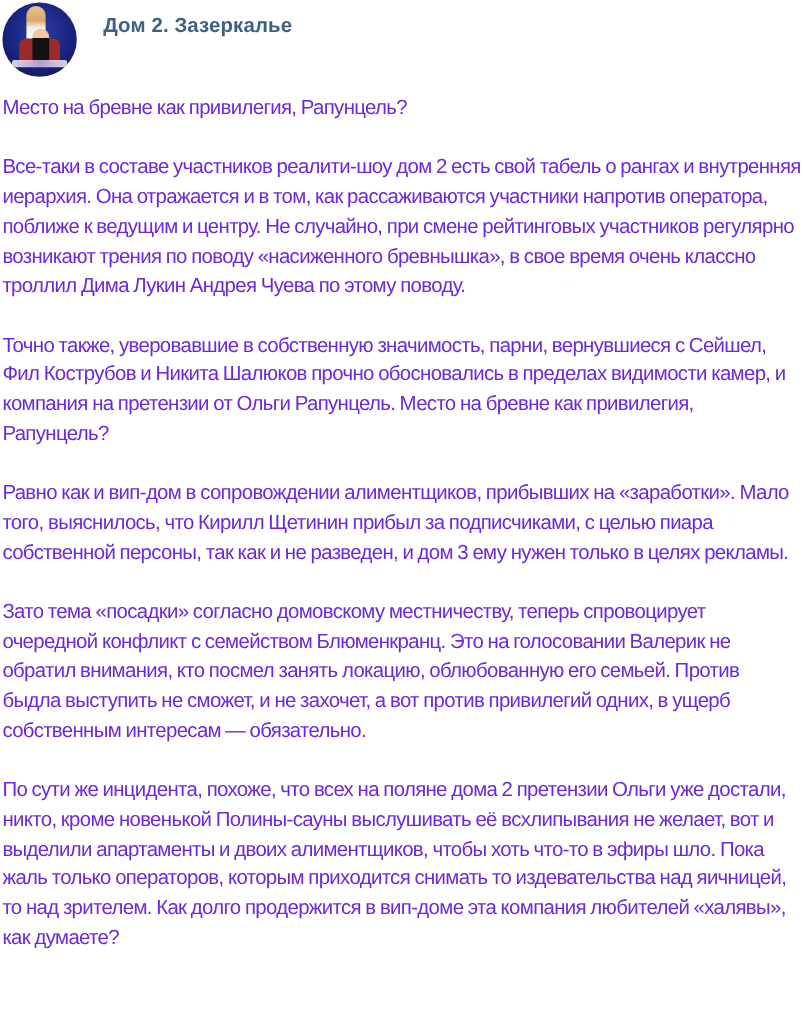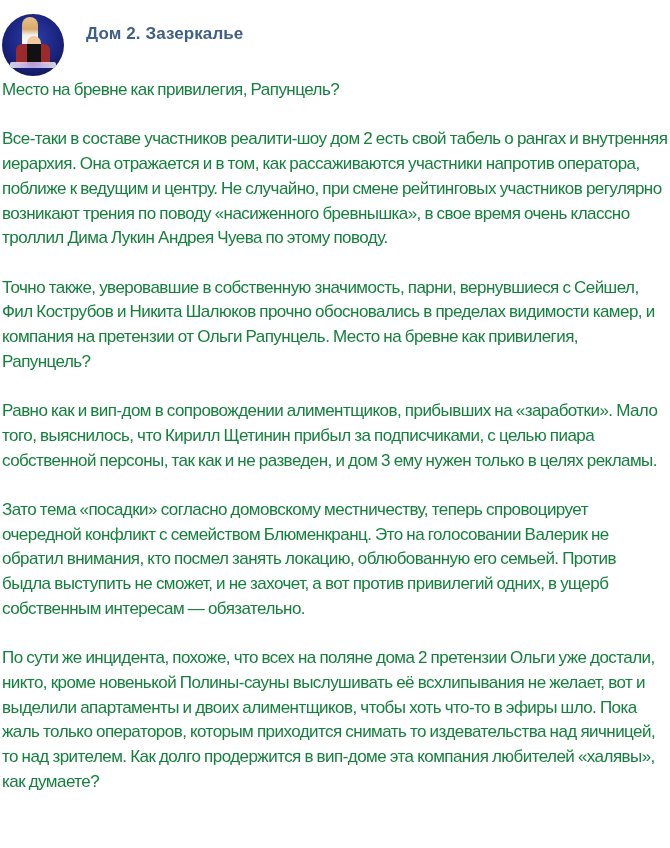--- a/index.html
+++ b/index.html
@@ -11,21 +11,21 @@
       width: 670px;
       height: 848px;
       overflow: hidden;
       position: relative;
       font-family: "Liberation Sans", "DejaVu Sans", sans-serif;
       color: #1a1a1a;
     }
     .post-header {
       position: absolute;
       left: 0;
-      top: 12px;
+      top: 0;
       width: 670px;
       height: 70px;
     }
     .avatar {
       position: absolute;
       left: 2px;
       top: 2px;
       width: 62px;
       height: 62px;
       border-radius: 50%;
@@ -80,21 +80,21 @@
     }
     .post-body {
       position: absolute;
       left: 2px;
       top: 78px;
       width: 666px;
       font-size: 17px;
       line-height: 24.7px;
       letter-spacing: -0.55px;
       word-spacing: -0.5px;
-      color: #15803d;
+      color: #6d28d9;
     }
     .post-body p {
       margin: 0 0 24.7px 0;
       padding: 0;
     }
     .post-body p.lead {
       margin-bottom: 24.7px;
     }
   </style>
 </head>

